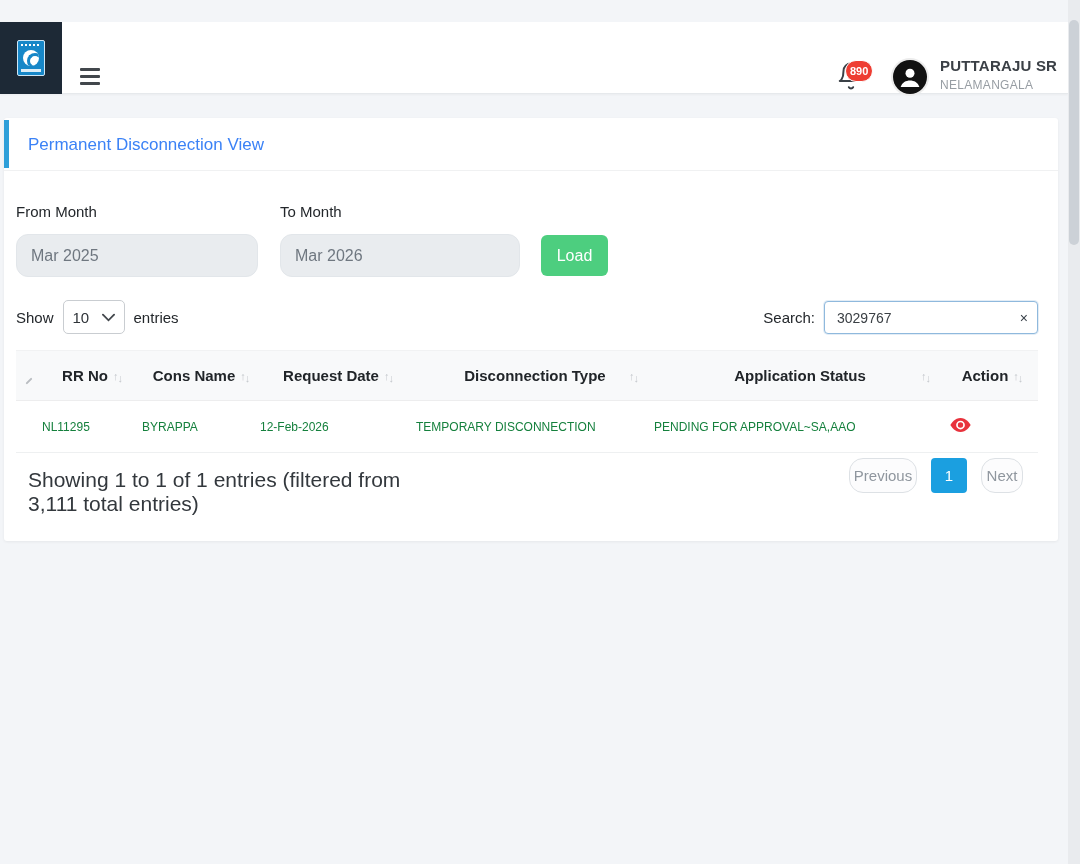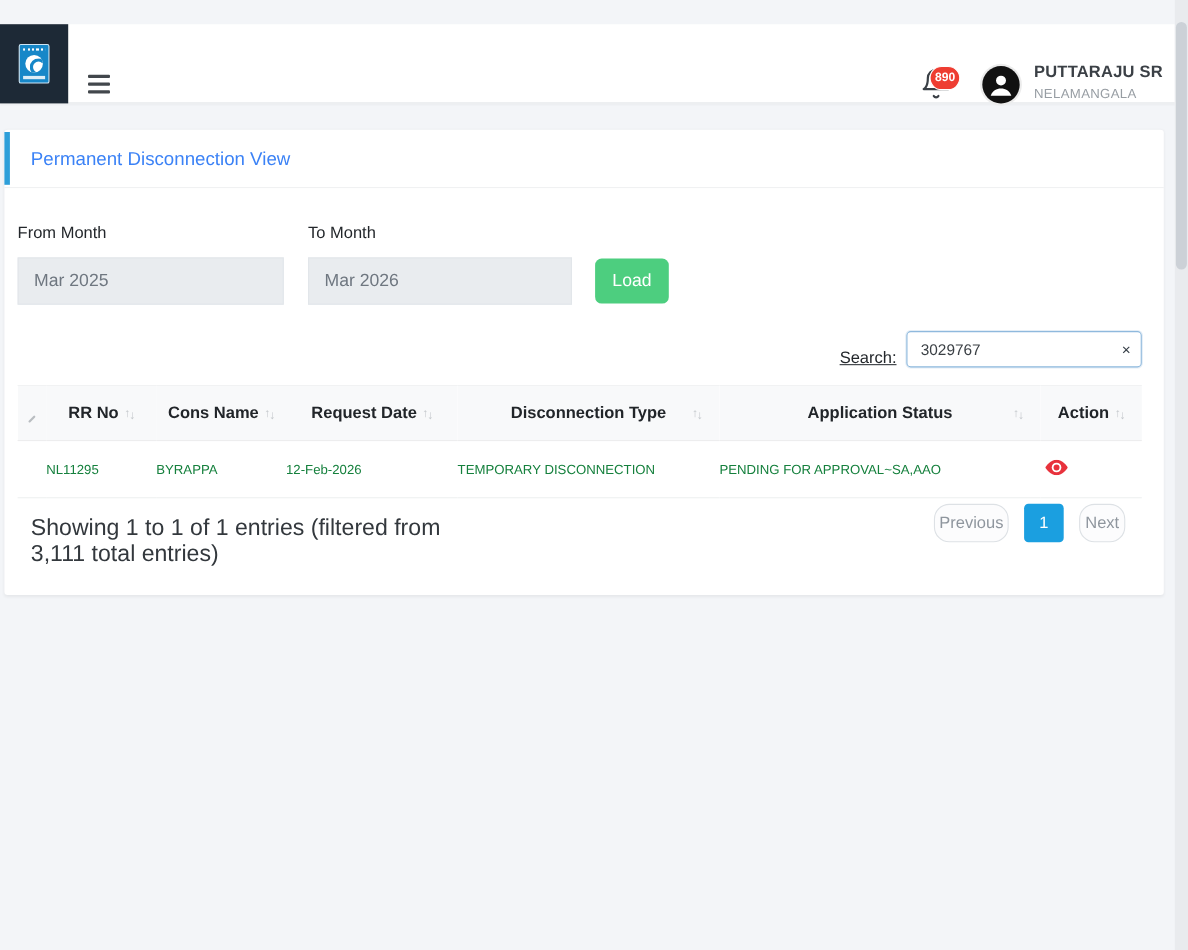--- a/index.html
+++ b/index.html
@@ -67,36 +67,36 @@
     background:#ffffff; border-radius:3px;
     box-shadow:0 1px 3px rgba(0,0,0,0.06);
   }
   .accent { position:absolute; left:0; top:2px; width:5px; height:48px; background:#2e9fd9; }
   .card-title { position:absolute; left:24px; top:17px; font-size:17px; font-weight:500; color:#3b82f6; }
   .title-divider { position:absolute; left:0; right:0; top:52px; height:1px; background:#f0f1f2; }
 
   .field-label { position:absolute; top:85px; font-size:15px; font-weight:500; color:#23272b; }
   .month-input {
     position:absolute; top:116px; height:43px; background:#e9ecef;
-    border:1px solid #e2e6ea; border-radius:0; padding:0 14px;
+    border:1px solid #e2e6ea; border-radius:12px; padding:0 14px;
     font-size:16px; color:#6f7780; font-family:"Liberation Sans",sans-serif;
   }
   .btn-load {
     position:absolute; left:537px; top:117px; width:67px; height:41px;
     background:#4dce7f; color:#ffffff; font-size:16px; border:none; border-radius:6px;
     cursor:pointer; font-family:"Liberation Sans",sans-serif;
   }
 
   .show-group { position:absolute; left:12px; top:182px; display:flex; align-items:center; gap:9px; font-size:15px; font-weight:500; color:#23272b; }
   .page-size {
     width:62px; height:34px; border:1px solid #c9cdd1; border-radius:5px; background:#fff;
     display:flex; align-items:center; justify-content:space-between; padding:0 9px;
     font-size:15px; color:#2e3338; cursor:pointer;
   }
-  .search-group { position:absolute; right:20px; top:183px; display:flex; align-items:flex-end; gap:9px;text-decoration:underline; }
+  .search-group { position:absolute; right:20px; top:183px; display:flex; align-items:center; gap:9px; }
   .search-label { font-size:15px; font-weight:500; color:#23272b; }
   .search-wrap { position:relative; }
   .search-input {
     width:214px; height:33px; border:1px solid #8fb9dd; border-radius:4px;
     padding:0 30px 0 12px; font-size:14px; color:#3b4045;
     font-family:"Liberation Sans",sans-serif; outline:none;
     box-shadow:0 0 0 1px rgba(143,185,221,.25);
   }
   .clear-x {
     position:absolute; right:10px; top:50%; transform:translateY(-50%);
@@ -190,20 +190,30 @@
   <div class="title-divider"></div>
 
   <div class="field-label" style="left:12px;">From Month</div>
   <input class="month-input" style="left: 12px; width: 242px;" readonly="" value="Mar 2025">
 
   <div class="field-label" style="left:276px;">To Month</div>
   <input class="month-input" style="left: 276px; width: 240px;" readonly="" value="Mar 2026">
 
   <button class="btn-load">Load</button>
 
+  <div class="show-group">
+    <span>Show</span>
+    <div class="page-size">
+      <span>10</span>
+      <svg width="13" height="9" viewBox="0 0 14 9" fill="none" stroke="#42474c" stroke-width="2" stroke-linecap="round">
+          <path d="M1 1.5 7 7.5 13 1.5"></path>
+        </svg>
+    </div>
+    <span>entries</span>
+  </div>
 
   <div class="search-group">
     <span class="search-label">Search:</span>
     <span class="search-wrap">
       <input class="search-input" type="text" value="3029767" style="">
       <span class="clear-x">×</span>
     </span>
   </div>
 
   <table>

